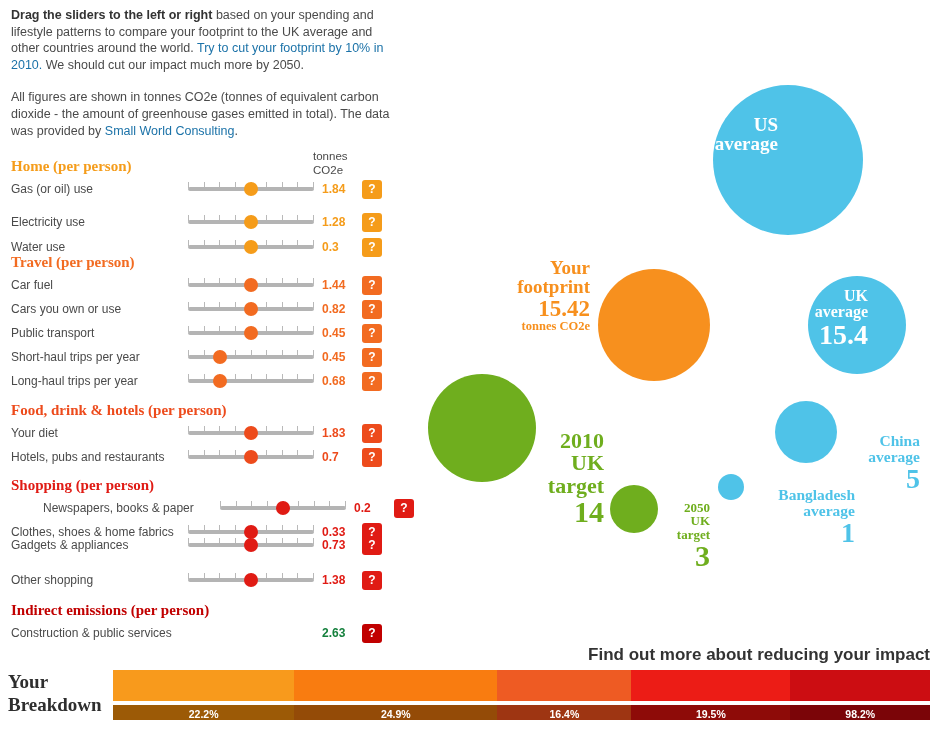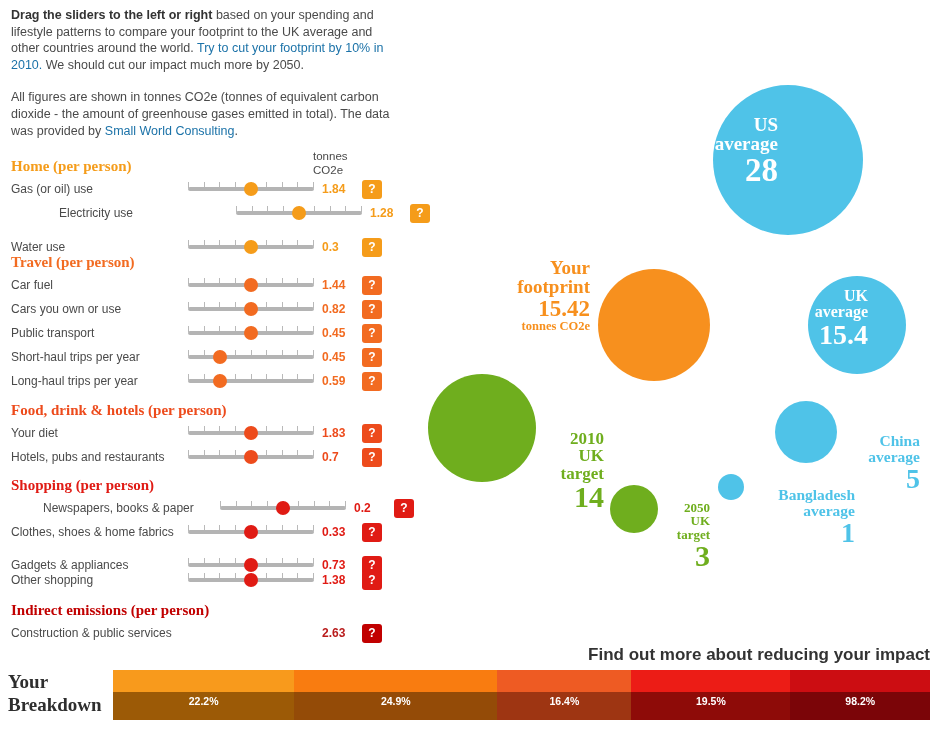--- a/index.html
+++ b/index.html
@@ -185,21 +185,21 @@
     height: 50px;
   }
   .seg .top {
     position: absolute;
     left: 0; top: 0; right: 0;
     height: 31px;
   }
   .seg .bot {
     position: absolute;
     left: 0; bottom: 0; right: 0;
-    height: 28px;
+    height: 15px;
     color: #ffffff;
     font-size: 10.5px;
     font-weight: bold;
     text-align: center;
     line-height: 19px;
   }
 </style>
 </head>
 <body>
 
@@ -224,21 +224,21 @@
           <i style="left: 93.75px;"></i>
           <i style="left: 109.375px;"></i>
           <i style="left: 125px;"></i>
         </div>
         <div class="track"></div>
         <div class="handle" style="left: 50%; background: rgb(245, 156, 26);"></div>
       </div>
       <div class="rval" style="color: rgb(245, 156, 26);">1.84</div>
       <div class="qbtn" style="background: rgb(245, 156, 26);">?</div>
     </div>
-    <div class="row" style="top: 54px; margin-left: 48px;">
+    <div class="row" style="top: 63px;">
       <div class="rlabel">Electricity use</div>
       <div class="slider">
         <div class="ticks">
           <i style="left: 0px;"></i>
           <i style="left: 15.625px;"></i>
           <i style="left: 31.25px;"></i>
           <i style="left: 46.875px;"></i>
           <i style="left: 62.5px;"></i>
           <i style="left: 78.125px;"></i>
           <i style="left: 93.75px;"></i>
@@ -362,21 +362,21 @@
           <i style="left: 46.875px;"></i>
           <i style="left: 62.5px;"></i>
           <i style="left: 78.125px;"></i>
           <i style="left: 93.75px;"></i>
           <i style="left: 109.375px;"></i>
           <i style="left: 125px;"></i>
         </div>
         <div class="track"></div>
         <div class="handle" style="left: 25%; background: rgb(242, 107, 33);"></div>
       </div>
-      <div class="rval" style="color: rgb(242, 107, 33);">0.59</div>
+      <div class="rval" style="color: rgb(242, 107, 33);">0.68</div>
       <div class="qbtn" style="background: rgb(242, 107, 33);">?</div>
     </div>
     <div class="group-head" style="top: 252px; color: rgb(237, 75, 28);">Food, drink &amp; hotels (per person)</div>
     <div class="row" style="top: 274px;">
       <div class="rlabel">Your diet</div>
       <div class="slider">
         <div class="ticks">
           <i style="left: 0px;"></i>
           <i style="left: 15.625px;"></i>
           <i style="left: 31.25px;"></i>
@@ -447,21 +447,21 @@
           <i style="left: 93.75px;"></i>
           <i style="left: 109.375px;"></i>
           <i style="left: 125px;"></i>
         </div>
         <div class="track"></div>
         <div class="handle" style="left: 50%; background: rgb(224, 27, 20);"></div>
       </div>
       <div class="rval" style="color: rgb(224, 27, 20);">0.33</div>
       <div class="qbtn" style="background: rgb(224, 27, 20);">?</div>
     </div>
-    <div class="row" style="top: 406px;">
+    <div class="row" style="top: 386px;">
       <div class="rlabel">Gadgets &amp; appliances</div>
       <div class="slider">
         <div class="ticks">
           <i style="left: 0px;"></i>
           <i style="left: 15.625px;"></i>
           <i style="left: 31.25px;"></i>
           <i style="left: 46.875px;"></i>
           <i style="left: 62.5px;"></i>
           <i style="left: 78.125px;"></i>
           <i style="left: 93.75px;"></i>
@@ -490,45 +490,44 @@
         </div>
         <div class="track"></div>
         <div class="handle" style="left: 50%; background: rgb(224, 27, 20);"></div>
       </div>
       <div class="rval" style="color: rgb(224, 27, 20);">1.38</div>
       <div class="qbtn" style="background: rgb(224, 27, 20);">?</div>
     </div>
     <div class="group-head" style="top: 452px; color: rgb(193, 0, 0);">Indirect emissions (per person)</div>
     <div class="row" style="top: 474px;">
       <div class="rlabel">Construction &amp; public services</div>
-      <div class="rval" style="color: #b91c1c;">2.63</div>
+      <div class="rval" style="color: #15803d;">2.63</div>
       <div class="qbtn" style="background: rgb(193, 0, 0);">?</div>
     </div>
   </div>
 
 <div id="bubbles">
     <div class="bubble" style="left: 313px; top: 85px; width: 150px; height: 150px; background: rgb(79, 195, 232);"></div>
     <div class="bubble-text" style="left: 283px; top: 115px; width: 95px; text-align: right; color: rgb(255, 255, 255);">
       <span class="nm" style="font-size: 19px;">US<br>average</span>
-      <span class="vl" style="font-size: 33px;">28</span>
     </div>
     <div class="bubble" style="left: 198px; top: 269px; width: 112px; height: 112px; background: rgb(247, 144, 30);"></div>
     <div class="bubble-text" style="left: 35px; top: 258px; width: 155px; text-align: right; color: rgb(247, 144, 30);">
       <span class="nm" style="font-size: 19px;">Your<br>footprint</span>
       <span class="vl" style="font-size: 23px;">15.42</span>
       <span class="vl" style="font-size: 12.5px;">tonnes CO2e</span>
     </div>
     <div class="bubble" style="left: 408px; top: 276px; width: 98px; height: 98px; background: rgb(79, 195, 232);"></div>
     <div class="bubble-text" style="left: 392px; top: 288px; width: 76px; text-align: right; color: rgb(255, 255, 255);">
       <span class="nm" style="font-size: 16px;">UK<br>average</span>
       <span class="vl" style="font-size: 28px;">15.4</span>
     </div>
     <div class="bubble" style="left: 28px; top: 374px; width: 108px; height: 108px; background: rgb(111, 174, 30);"></div>
     <div class="bubble-text" style="left: 142px; top: 430px; width: 62px; text-align: right; color: rgb(111, 174, 30);">
-      <span class="nm" style="font-size: 17px;">2010<br>UK<br>target</span>
+      <span class="nm" style="font-size: 22px;">2010<br>UK<br>target</span>
       <span class="vl" style="font-size: 30px;">14</span>
     </div>
     <div class="bubble" style="left: 210px; top: 485px; width: 48px; height: 48px; background: rgb(111, 174, 30);"></div>
     <div class="bubble-text" style="left: 248px; top: 501px; width: 62px; text-align: right; color: rgb(111, 174, 30);">
       <span class="nm" style="font-size: 13px;">2050<br>UK<br>target</span>
       <span class="vl" style="font-size: 30px;">3</span>
     </div>
     <div class="bubble" style="left: 318px; top: 474px; width: 26px; height: 26px; background: rgb(79, 195, 232);"></div>
     <div class="bubble-text" style="left: 340px; top: 487px; width: 115px; text-align: right; color: rgb(79, 195, 232);">
       <span class="nm" style="font-size: 15.5px;">Bangladesh<br>average</span>

